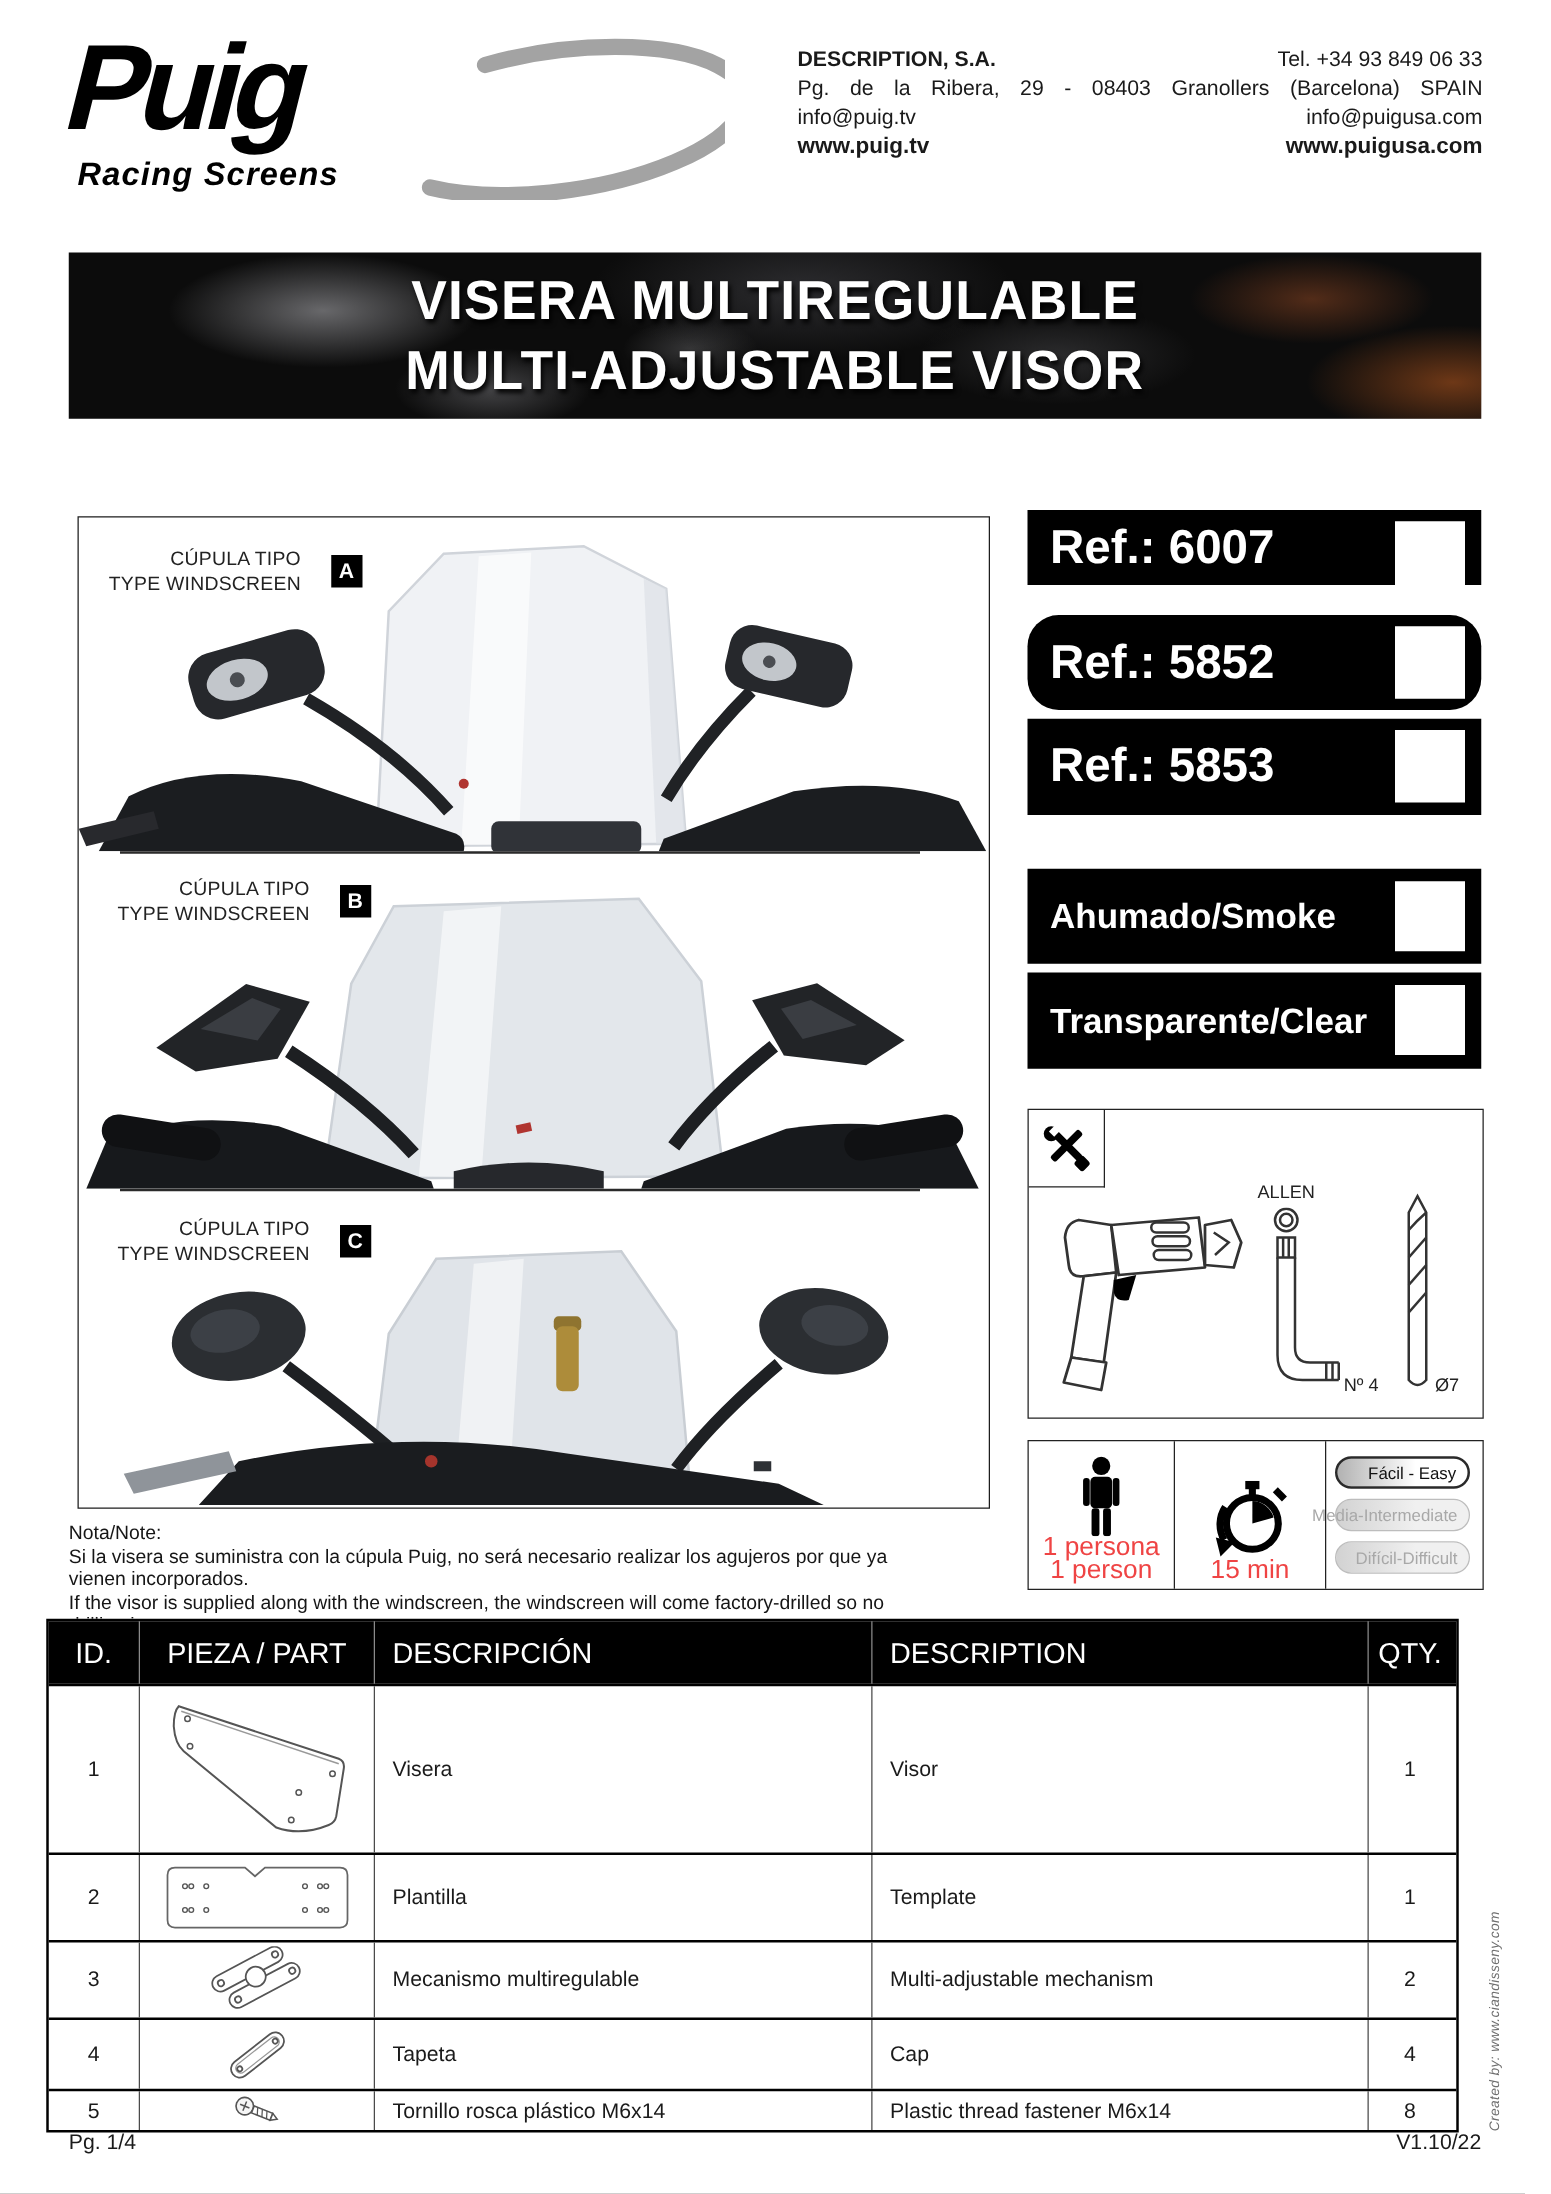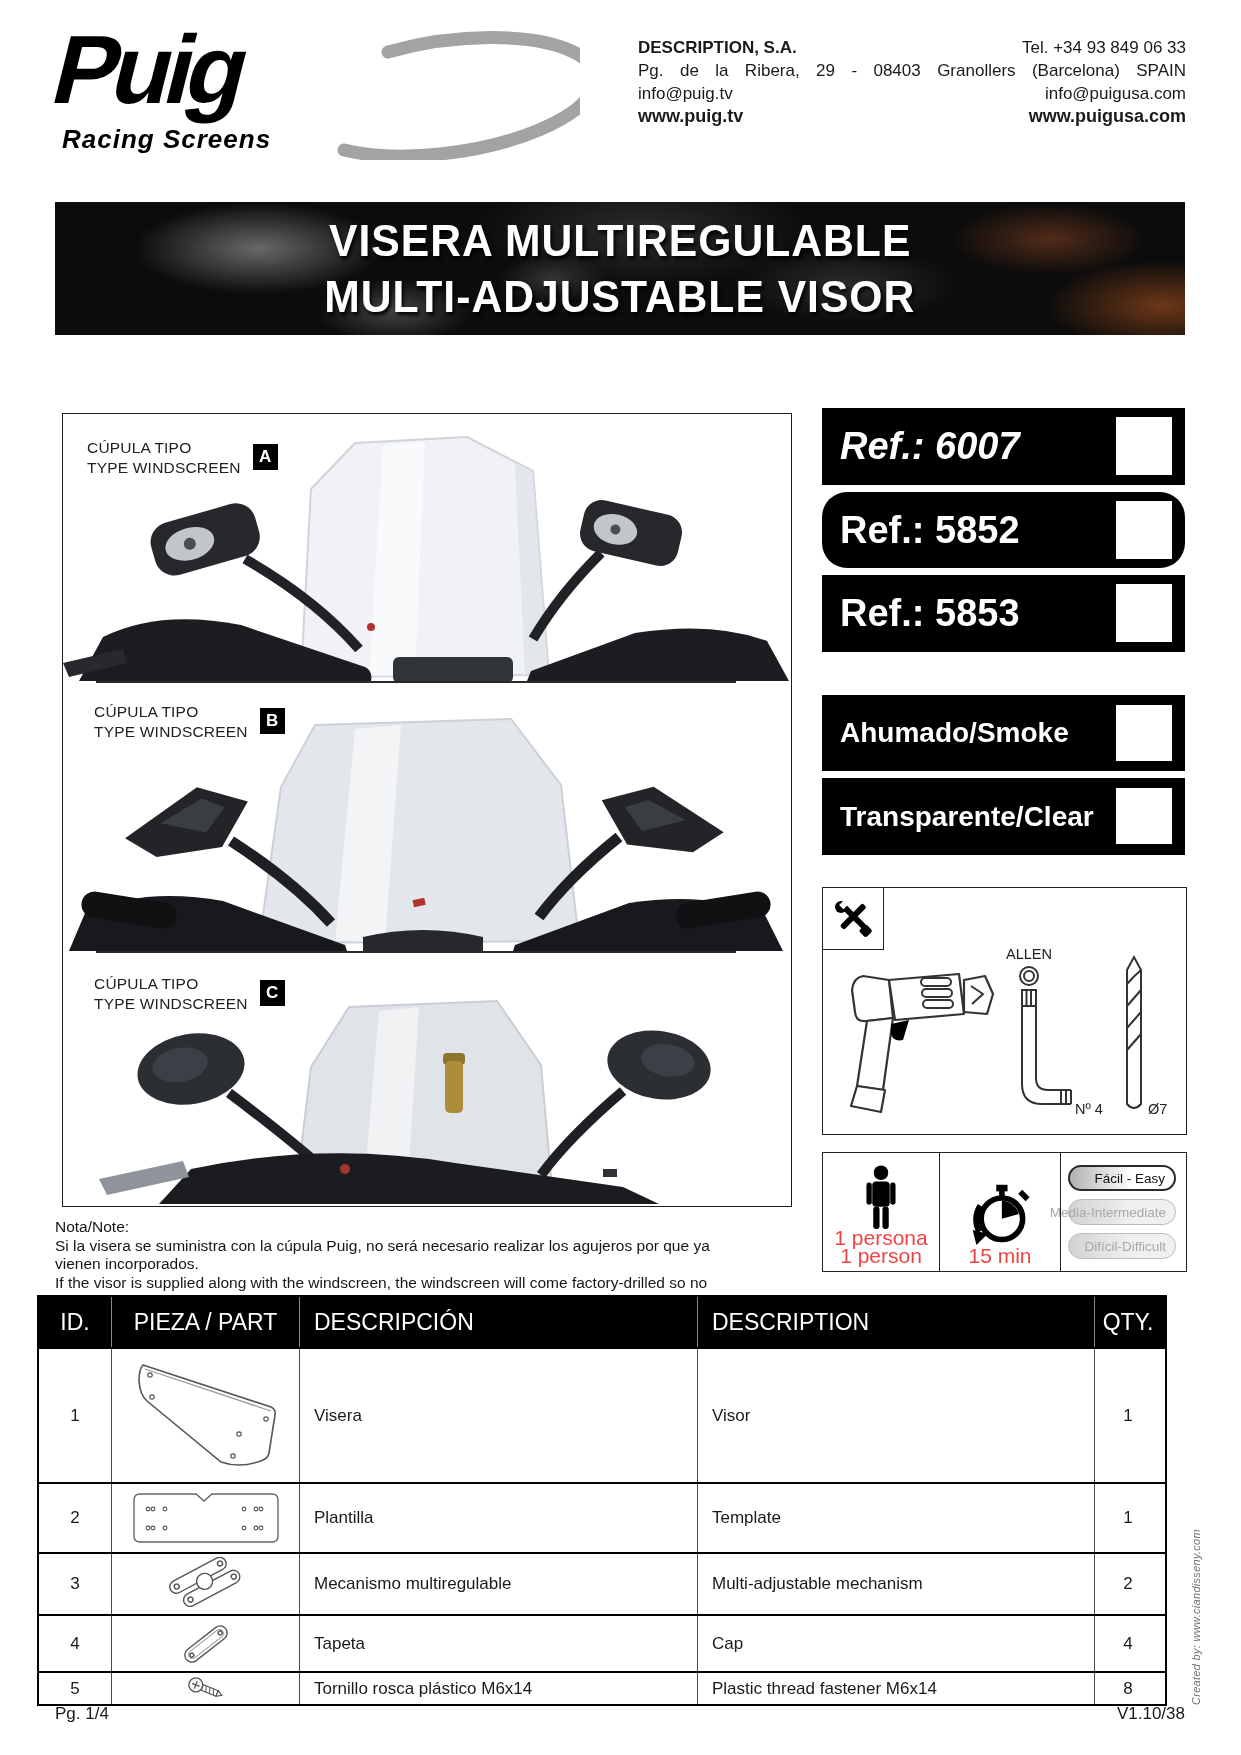--- a/index.html
+++ b/index.html
@@ -30,21 +30,21 @@
       radial-gradient(ellipse 90px 40px at 44% 58%, rgba(200,200,205,.22), transparent 60%),
       radial-gradient(ellipse 170px 60px at 70% 62%, rgba(115,115,120,.3), transparent 65%),
       radial-gradient(ellipse 150px 55px at 88% 28%, rgba(140,70,35,.55), transparent 65%),
       radial-gradient(ellipse 180px 70px at 98% 78%, rgba(175,85,30,.6), transparent 65%);
     display:flex;flex-direction:column;justify-content:center;align-items:center;}
   .banner-line{color:#fff;font-weight:bold;font-size:44px;line-height:56px;letter-spacing:1px;
     transform:scaleX(.97);text-shadow:2px 3px 4px rgba(0,0,0,.95);white-space:nowrap;}
 
   
   .photo-panel{left:62px;top:413px;width:728px;height:792px;border:1.5px solid #1d1d1d;background:#fff;}
-  .section-head{position:absolute;display:flex;gap:12px;align-items:center;z-index:5;}
+  .section-head{position:absolute;display:flex;gap:24px;align-items:center;z-index:5;text-align:right;}
   .ws-label{font-size:15.5px;line-height:19.5px;color:#222;letter-spacing:.2px;}
   .ws-badge{width:25px;height:26px;background:#000;color:#fff;font-weight:bold;font-size:17px;
             display:flex;align-items:center;justify-content:center;margin-top:-2px;}
   .divider{position:absolute;left:33px;width:640px;height:2px;background:#2a2a2a;}
 
   
   .blackbox{left:822px;width:363px;background:#000;display:flex;align-items:center;}
   .blackbox .lbl{color:#fff;font-weight:bold;padding-left:18px;white-space:nowrap;}
   .ref-lbl{font-size:38px;}
   .fin-lbl{font-size:28px;}
@@ -206,21 +206,21 @@
       <ellipse cx="604" cy="86" rx="27" ry="16" fill="#3c4046" transform="rotate(9 596 92)"></ellipse>
       <rect x="380" y="80" width="22" height="12" rx="4" fill="#8f7430"></rect>
       <rect x="382" y="88" width="18" height="52" rx="5" fill="#ad8c3a"></rect>
       <path d="M 96 231 L 128 196 Q 260 168 392 190 L 560 214 L 596 231 Z" fill="#1a1c1f"></path>
       <path d="M 36 206 L 120 188 L 126 204 L 44 222 Z" fill="#8f949a"></path>
       <circle cx="282" cy="196" r="5" fill="#a5342c"></circle>
       <rect x="540" y="196" width="14" height="8" fill="#2e3135"></rect>
     </svg>
   </div>
 
-  <div class="abs blackbox" style="top:408px;height:77px;font-style:italic;">
+  <div class="abs blackbox" style="top:408px;height:60px;">
     <span class="lbl ref-lbl">Ref.: 6007</span>
     <span class="chk"></span>
   </div>
   <div class="abs blackbox" style="top:492px;height:76px;border-radius:25px;">
     <span class="lbl ref-lbl">Ref.: 5852</span>
     <span class="chk"></span>
   </div>
   <div class="abs blackbox" style="top:575px;height:77px;">
     <span class="lbl ref-lbl">Ref.: 5853</span>
     <span class="chk"></span>
@@ -446,15 +446,15 @@
         </svg>
       </div>
       <div class="c-pad">Tornillo rosca plástico M6x14</div>
       <div class="c-pad">Plastic thread fastener M6x14</div>
       <div class="c-center">8</div>
     </div>
   </div>
 
   <div class="abs credit">Created by: www.ciandisseny.com</div>
   <div class="abs footer-left">Pg. 1/4</div>
-  <div class="abs footer-right">V1.10/38</div>
+  <div class="abs footer-right">V1.10/22</div>
 
 </div>
 
 </body></html>

